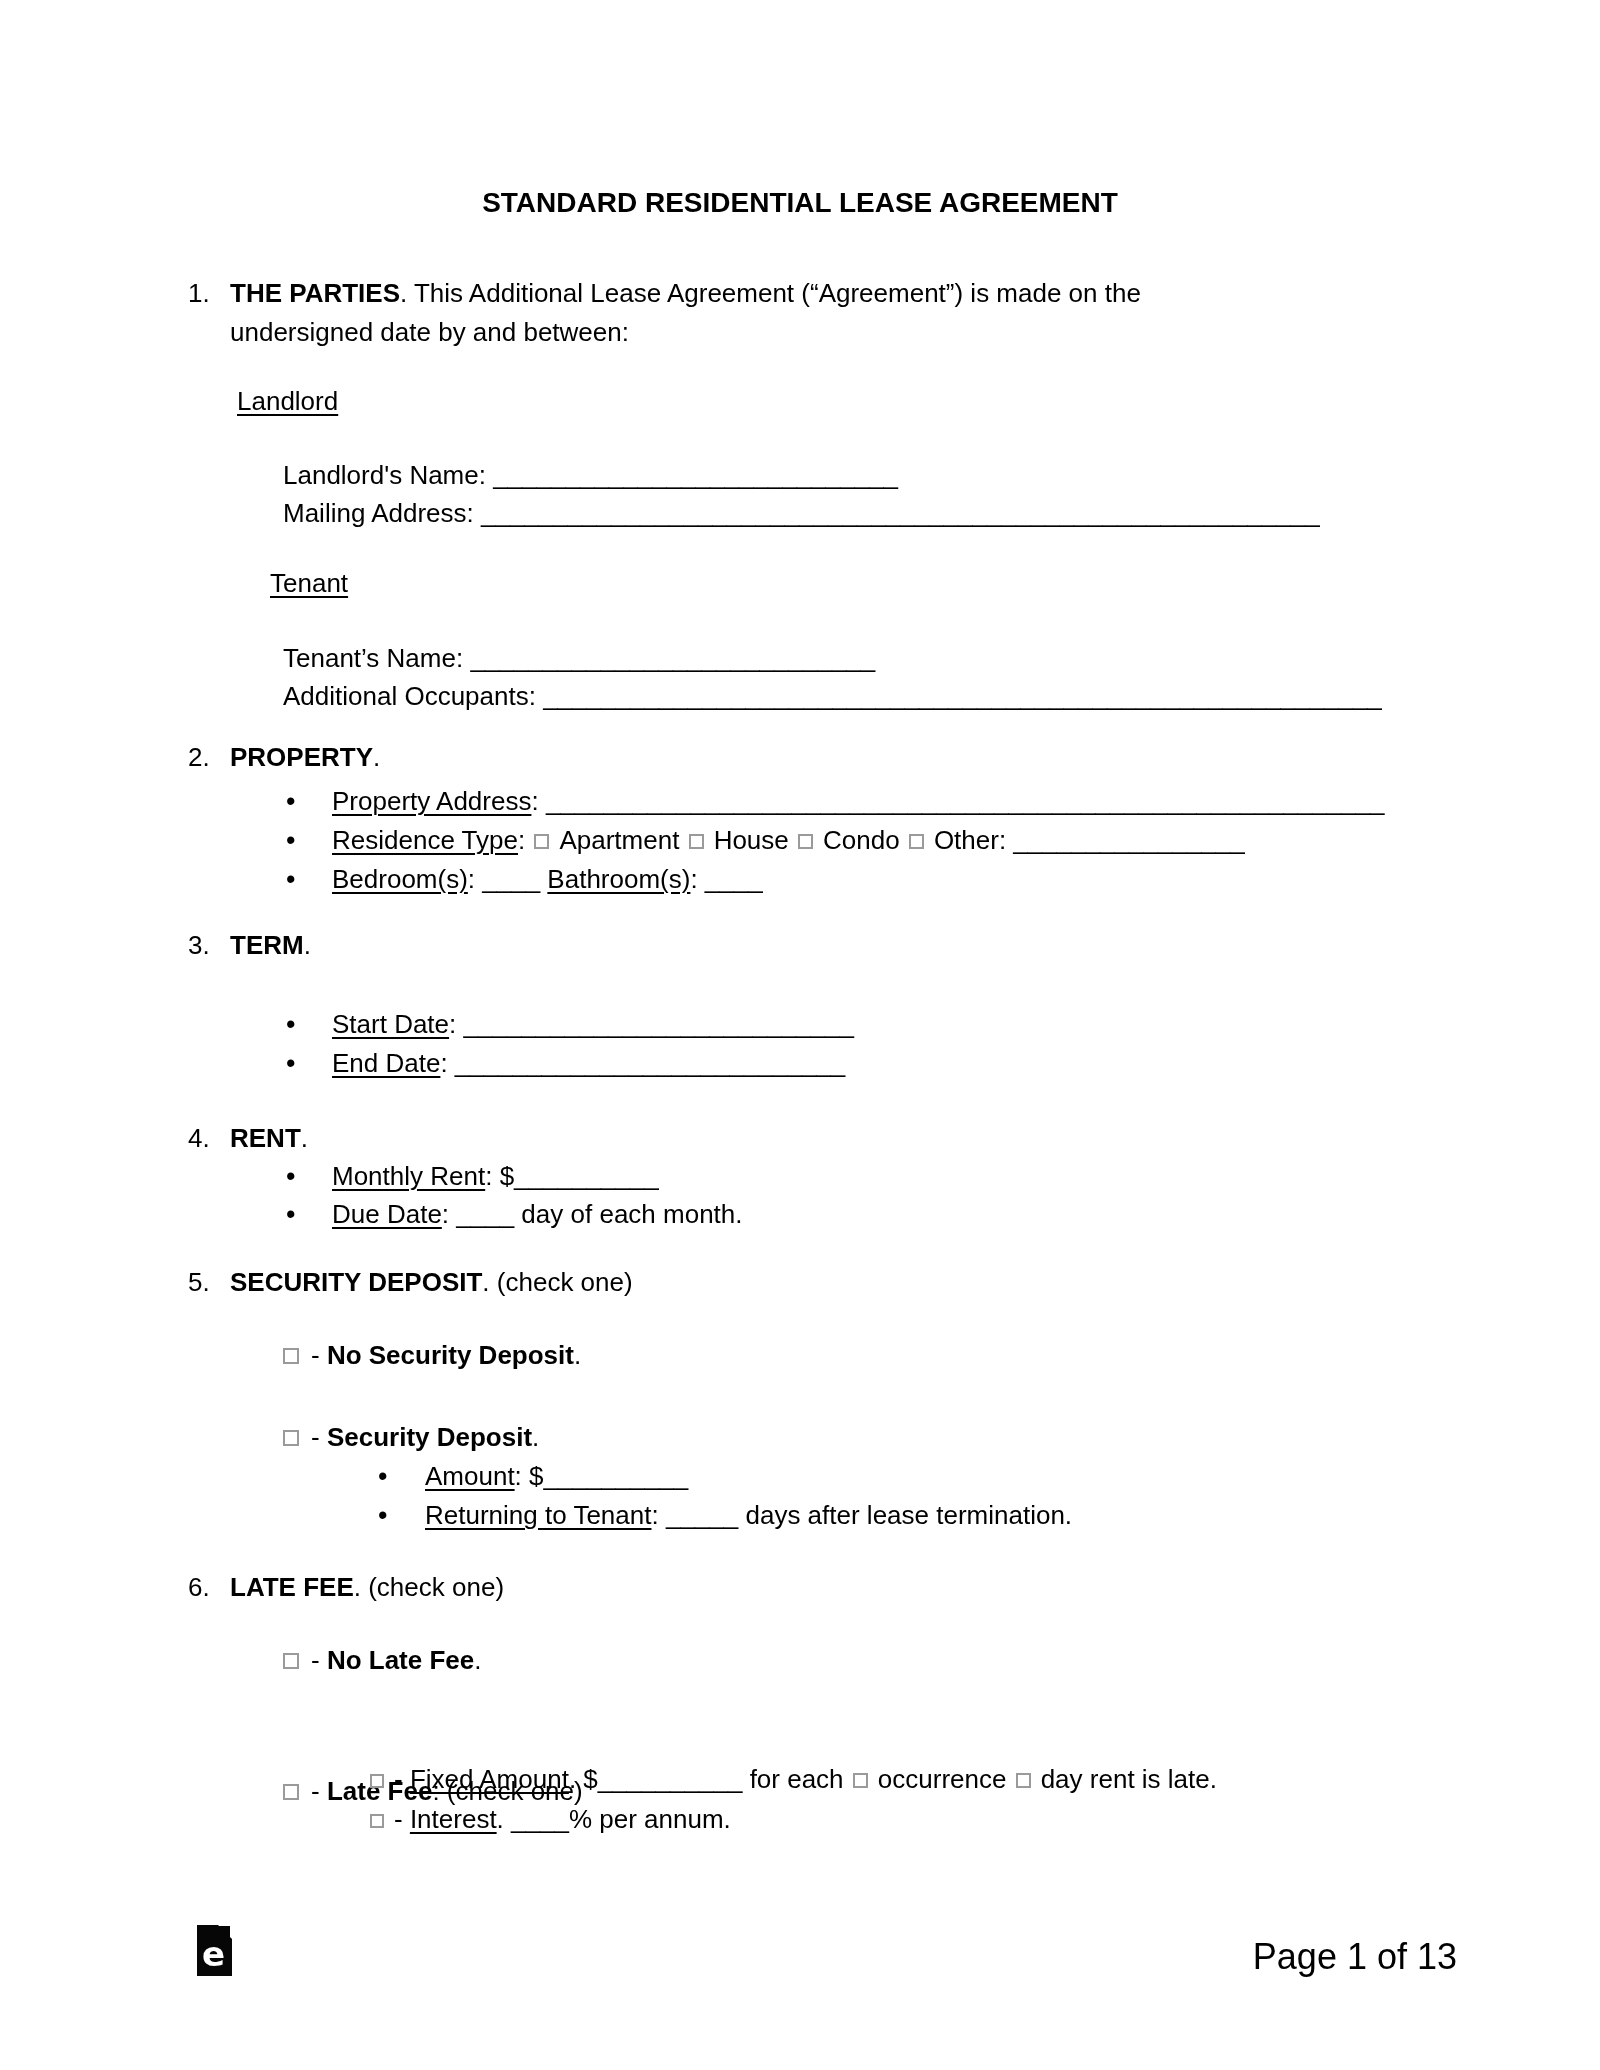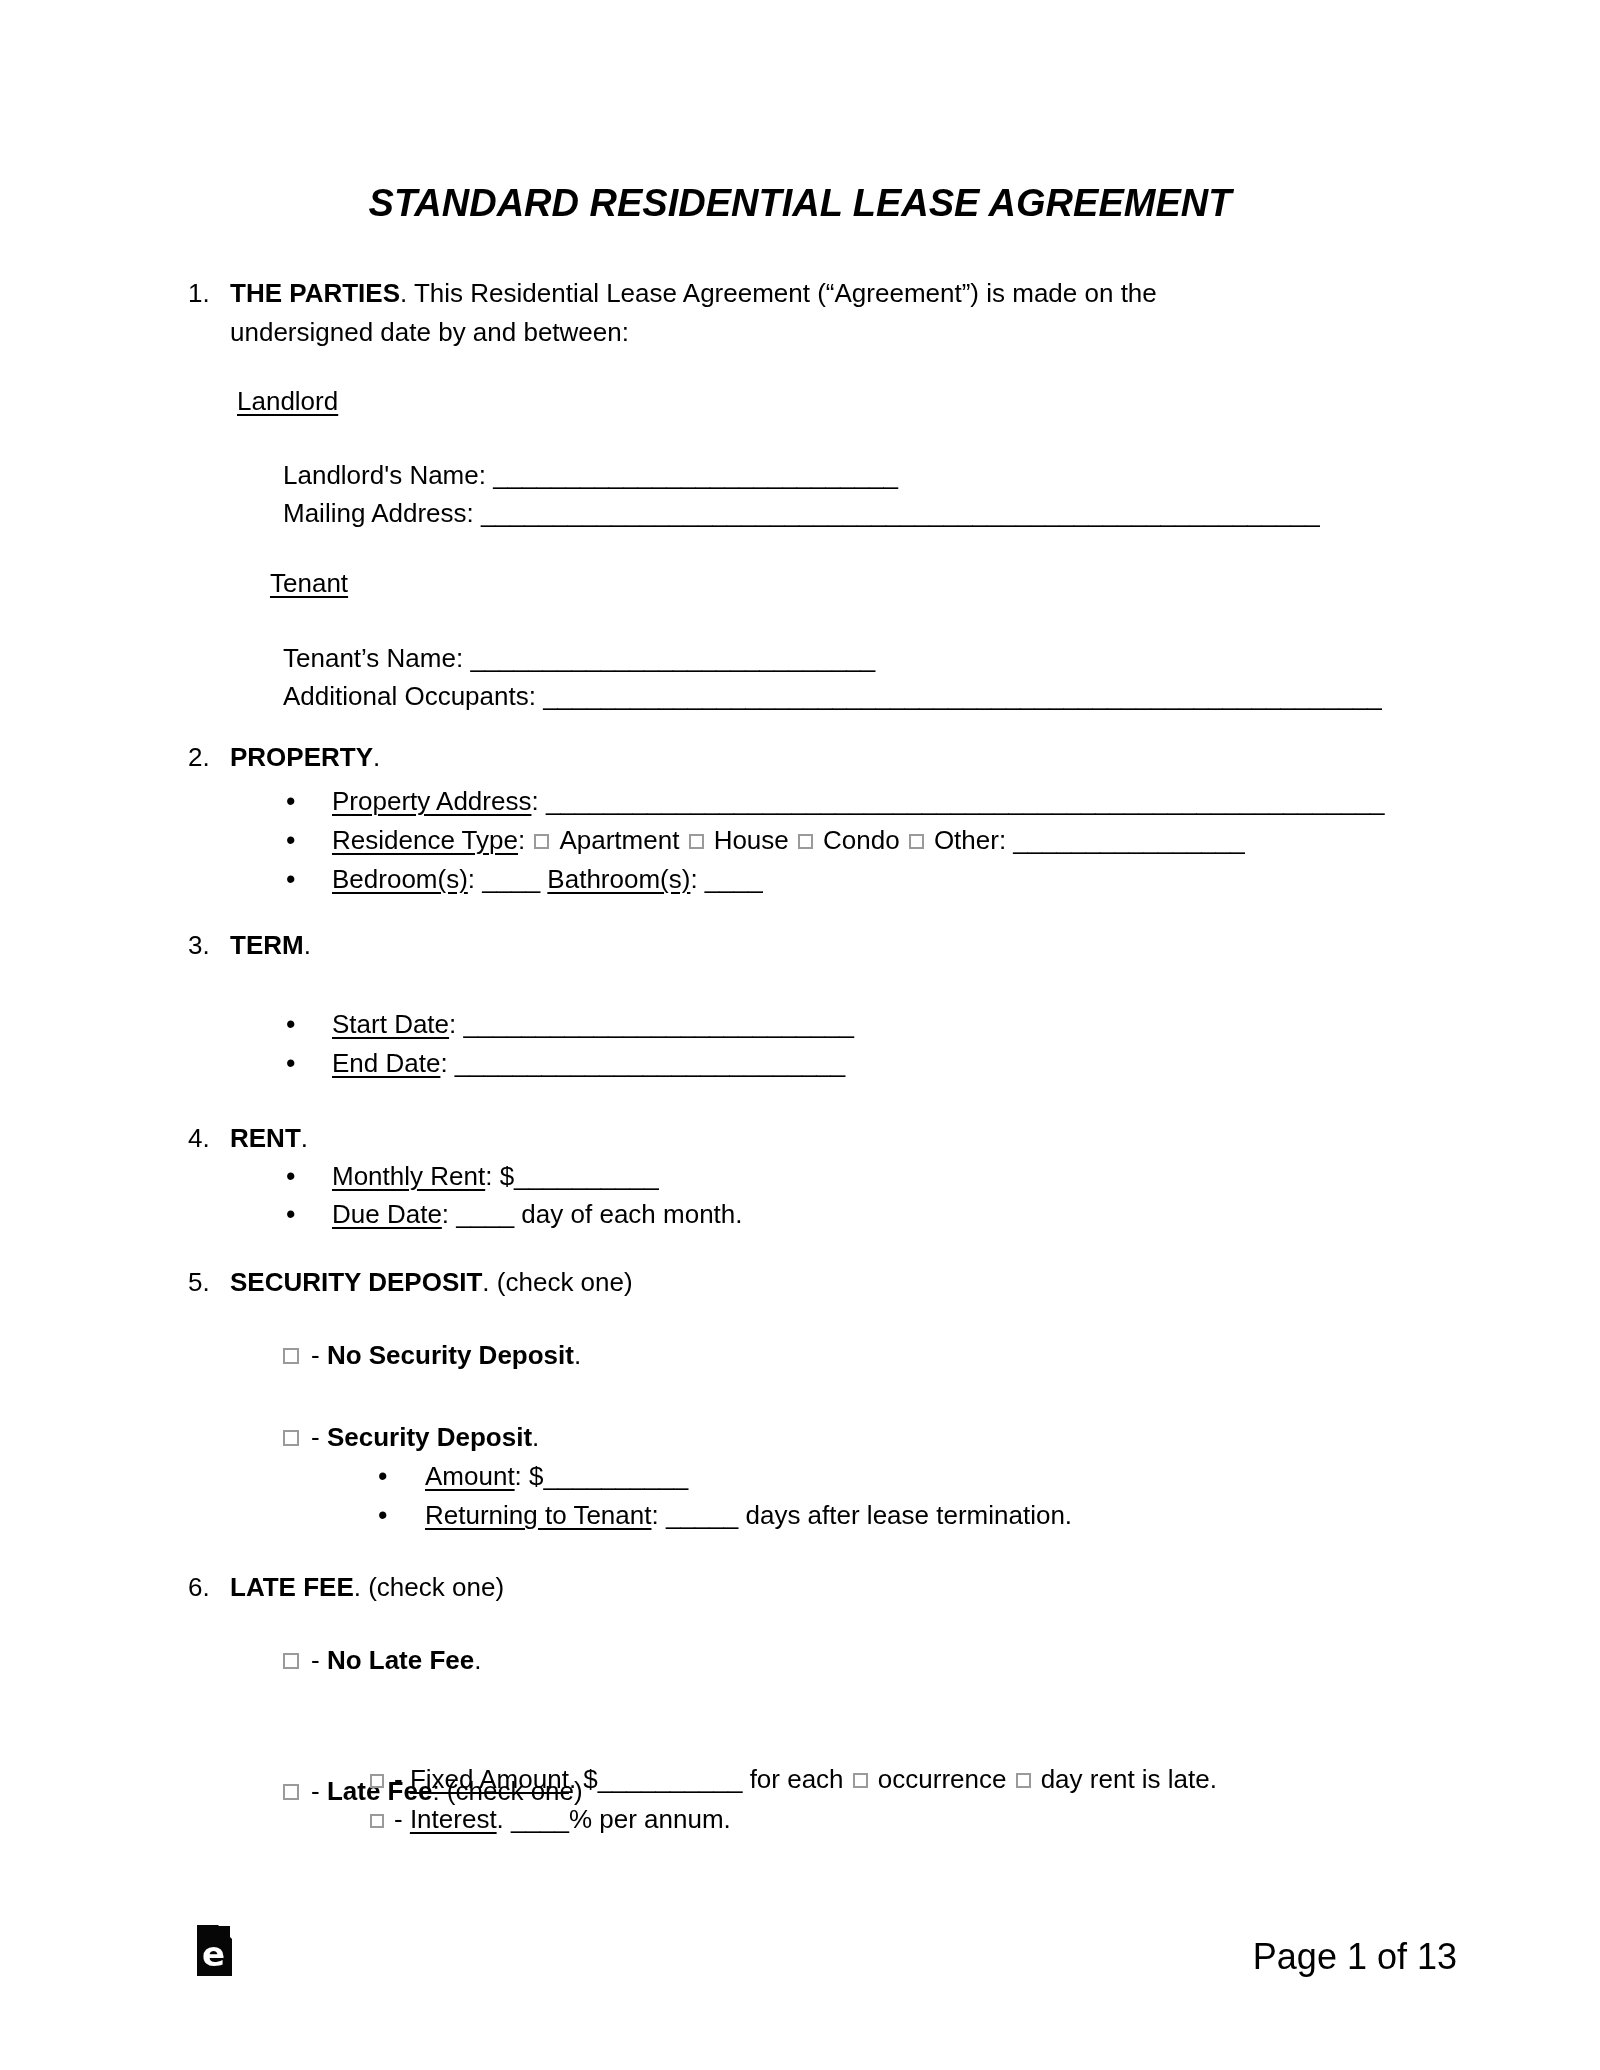--- a/index.html
+++ b/index.html
@@ -9,21 +9,21 @@
     font-family:"Liberation Sans", sans-serif;
     font-size:26px; line-height:38px;
     overflow:hidden;
   }
   .abs { position:absolute; }
   .nowrap { white-space:nowrap; }
   .b { font-weight:bold; }
   .u { text-decoration:underline; text-decoration-thickness:2px; text-underline-offset:4px; }
   .title {
     position:absolute; top:180px; left:0; width:100%;
-    text-align:center; font-size:38px; line-height:46px; font-weight:bold;font-style:italic;
+    text-align:center; font-size:28px; line-height:46px; font-weight:bold;
   }
   .num-item { display:flex; }
   .num { flex:0 0 42px; }
   .bullets { }
   .bullet-line { display:flex; white-space:nowrap; }
   .dot { flex:0 0 46px; font-size:27px; }
   .sub-bullets .dot { flex:0 0 47px; }
   .cb {
     display:inline-block; box-sizing:border-box;
     width:16px; height:16px; border:2px solid #9a9a9a; background:#ffffff;
@@ -48,21 +48,21 @@
 </head>
 <body>
 
 <div class="page" style="background: rgb(255, 255, 255); color: rgb(0, 0, 0);">
 
   <div class="title">STANDARD RESIDENTIAL LEASE AGREEMENT</div>
 
   <div class="abs num-item lh39" style="top:274px; left:188px; right:140px;">
     <div class="num">1.</div>
     <div>
-      <div class="nowrap"><span class="b">THE PARTIES</span><span>. This Residential Lease Agreement (“Agreement”) is made on the</span></div>
+      <div class="nowrap"><span class="b">THE PARTIES</span><span>. This Additional Lease Agreement (“Agreement”) is made on the</span></div>
       <div class="nowrap">undersigned date by and between:</div>
     </div>
   </div>
 
   <div class="abs u nowrap" style="top:382px; left:237px;">Landlord</div>
 
   <div class="abs" style="top:456px; left:283px;">
     <div class="nowrap"><span>Landlord's Name: </span><span>____________________________</span></div>
     <div class="nowrap"><span>Mailing Address: </span><span>__________________________________________________________</span></div>
   </div>

